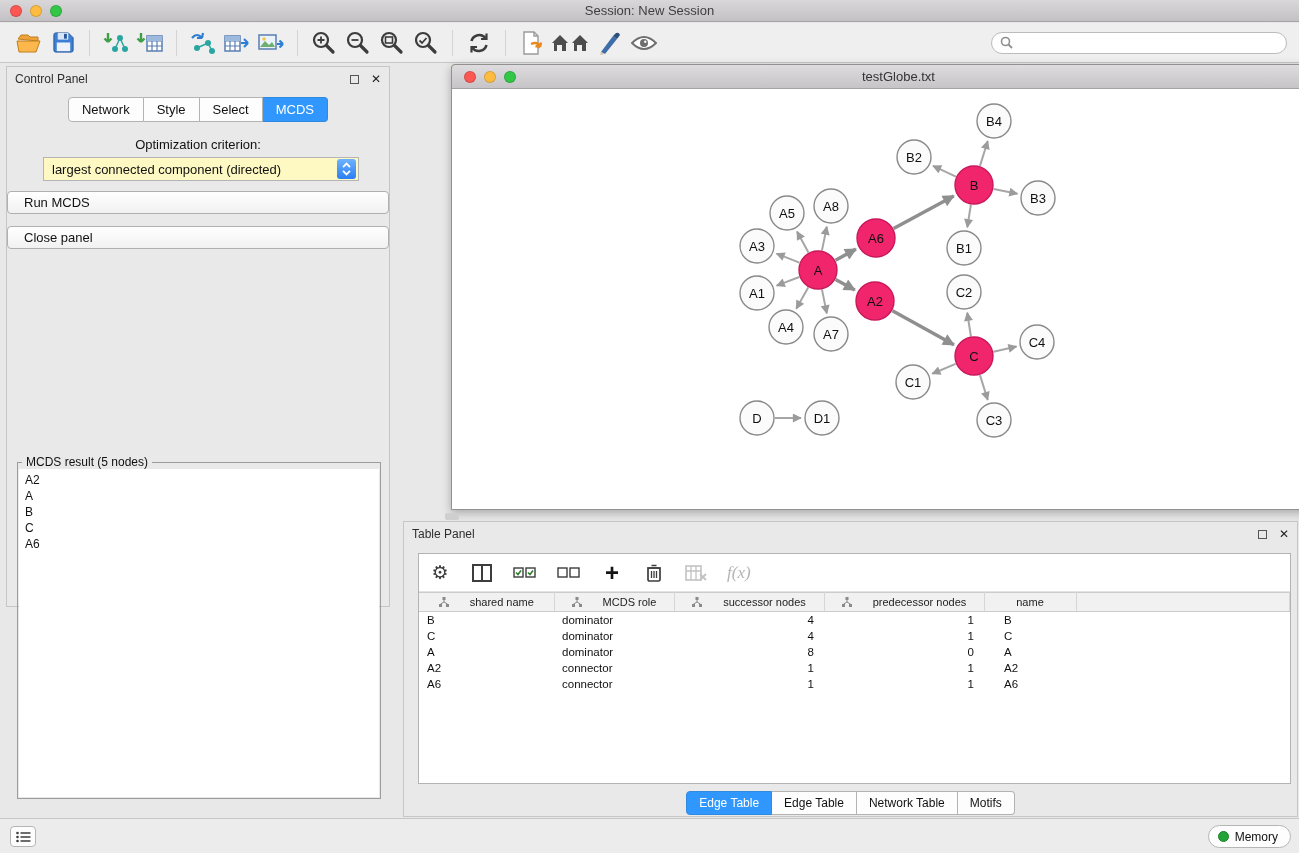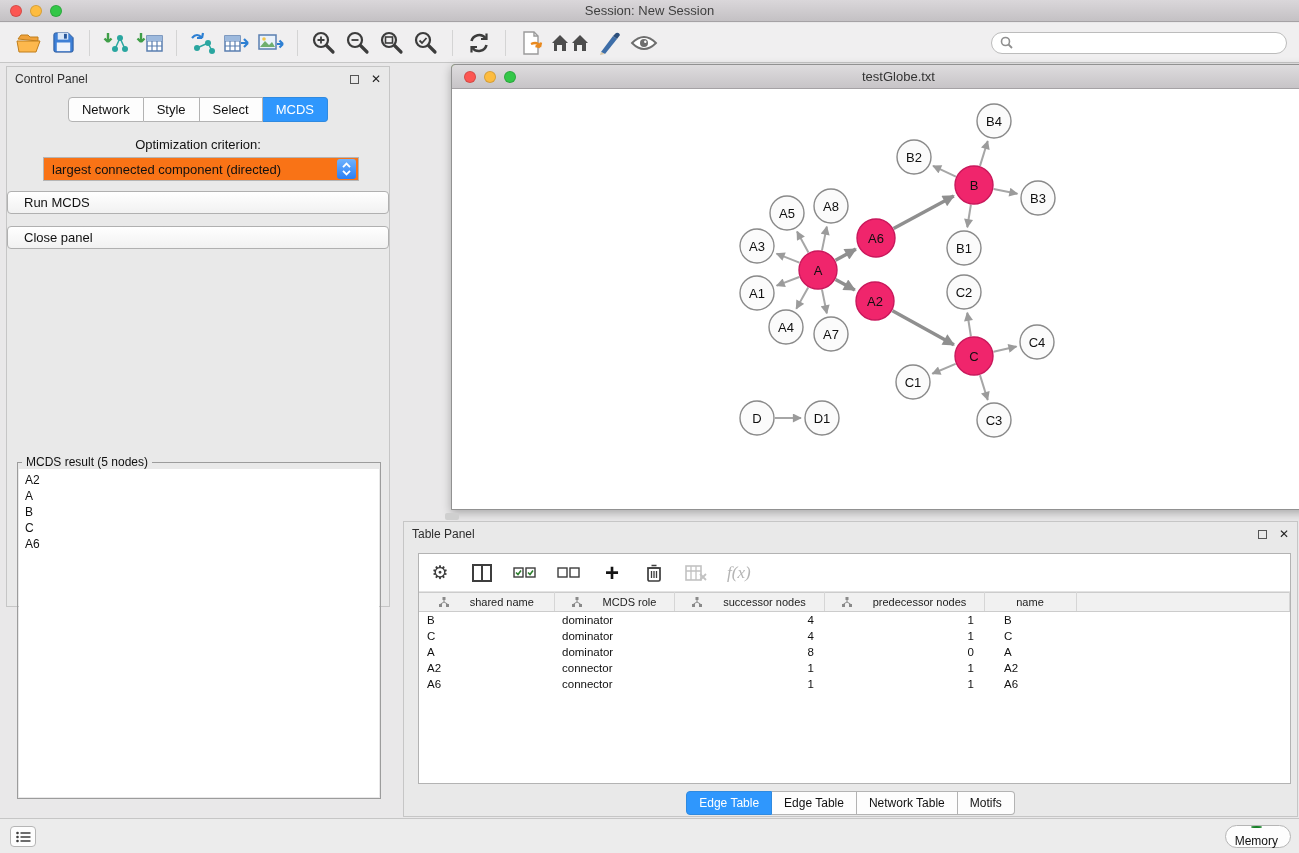--- a/index.html
+++ b/index.html
@@ -31,21 +31,21 @@
   .panel-ctrls { margin-left:auto; display:flex; gap:12px; align-items:center; }
   .float-box { width:9px; height:9px; border:1.5px solid #555; display:inline-block; }
   .close-x { font-size:12px; font-weight:bold; color:#222; line-height:1; }
   .cp-tabs { position:absolute; top:30px; left:0; right:0; display:flex; justify-content:center; }
   .seg { border:1px solid #b3b3b3; border-left:none; background:#fdfdfd; font-size:13px;
     padding:4px 13px; color:#111; }
   .seg:first-child { border-left:1px solid #b3b3b3; border-radius:4px 0 0 4px; }
   .seg:last-child { border-radius:0 4px 4px 0; }
   .seg.active { background:#2f97fd; border-color:#2f8ae0; color:#fff; }
   .opt-label { position:absolute; top:70px; left:0; right:0; text-align:center; font-size:13px; color:#111; }
-  .dropdown { position:absolute; top:90px; left:36px; width:316px; height:24px; background:#f97316;
+  .dropdown { position:absolute; top:90px; left:36px; width:316px; height:24px; background:#fef9c3;
     border:1px solid #b5b5b5; border-radius:0; display:flex; align-items:center; }
   .dropdown .dd-text { flex:1; font-size:13px; padding-left:8px; color:#111; white-space:nowrap; overflow:hidden; }
   .dd-stepper { width:19px; height:20px; margin-right:2px; border-radius:3px;
     background:linear-gradient(#6fb2fd,#2a7ff5); display:flex; align-items:center; justify-content:center; }
   .cp-buttons { position:absolute; top:124px; left:0; right:0; display:flex; justify-content:center; gap:12px;flex-direction:column; }
   .btn { height:23px; padding:0 16px; background:linear-gradient(#ffffff,#f1f1f1); border:1px solid #b0b0b0;
     border-radius:4px; font-size:13px; color:#111; display:flex; align-items:center; }
   .mcds-box { position:absolute; top:388px; left:10px; width:364px; height:344px;
     border:1px solid #9c9c9c; background:transparent; display:flex; flex-direction:column;gap:14px; }
   .mcds-box legend { font-size:12px; color:#111; margin-left:4px; padding:0 4px; }
@@ -87,21 +87,21 @@
   .node-table td.namecol { padding-left:20px; }
   .tp-tabs { position:absolute; left:0; right:0; top:269px; display:flex; justify-content:center; }
   .tp-tabs .seg { font-size:12px; padding:4px 12px; }
 
   
   .statusbar { position:absolute; left:0; right:0; top:818px; height:35px; background:#ececec;
     border-top:1px solid #c6c6c6; }
   .list-btn { position:absolute; left:10px; top:7px; width:26px; height:21px; background:#fdfdfd;
     border:1px solid #b5b5b5; border-radius:4px; display:flex; align-items:center; justify-content:center; }
   .memory-btn { position:absolute; right:8px; top:6px; height:23px; padding:0 12px 0 9px; background:#fdfdfd;
-    border:1px solid #b5b5b5; border-radius:12px; display:flex; align-items:center; gap:6px; font-size:12px; color:#111;flex-direction:column; }
+    border:1px solid #b5b5b5; border-radius:12px; display:flex; align-items:center; gap:6px; font-size:12px; color:#111; }
   .mem-dot { width:11px; height:11px; border-radius:50%; background:#22a336; border:1px solid #188028; }
 </style>
 </head>
 <body>
 
 <div class="titlebar">
   <div class="traffic">
     <span class="light red"></span>
     <span class="light yellow"></span>
     <span class="light green"></span>

